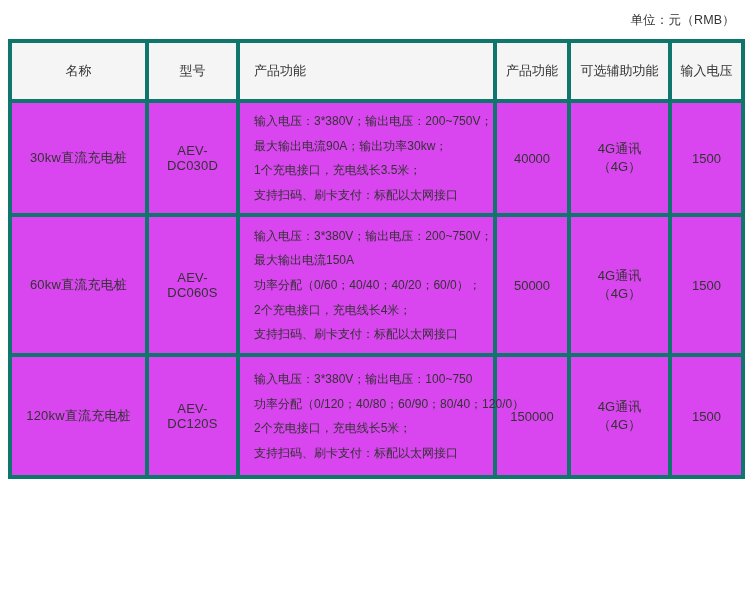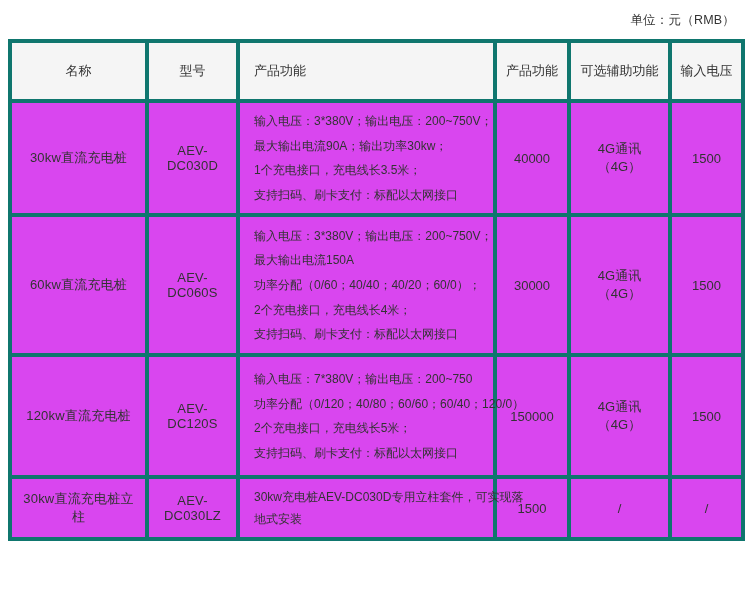--- a/index.html
+++ b/index.html
@@ -147,45 +147,34 @@
       <tr class="row-h2">
         <td class="name-cell">60kw直流充电桩</td>
         <td class="model-cell">AEV-DC060S</td>
         <td class="func-cell">
           <span class="fline">输入电压：3*380V；输出电压：200~750V；</span>
           <span class="fline">最大输出电流150A</span>
           <span class="fline">功率分配（0/60；40/40；40/20；60/0）；</span>
           <span class="fline">2个充电接口，充电线长4米；</span>
           <span class="fline">支持扫码、刷卡支付：标配以太网接口</span>
         </td>
-        <td class="price-cell">30000</td>
+        <td class="price-cell">50000</td>
         <td class="aux-cell">4G通讯（4G）</td>
         <td class="module-cell">1500</td>
       </tr>
       <tr class="row-h3">
         <td class="name-cell">120kw直流充电桩</td>
         <td class="model-cell">AEV-DC120S</td>
         <td class="func-cell">
-          <span class="fline">输入电压：7*380V；输出电压：200~750</span>
-          <span class="fline">功率分配（0/120；40/80；60/60；60/40；120/0）</span>
+          <span class="fline">输入电压：3*380V；输出电压：100~750</span>
+          <span class="fline">功率分配（0/120；40/80；60/90；80/40；120/0）</span>
           <span class="fline">2个充电接口，充电线长5米；</span>
           <span class="fline">支持扫码、刷卡支付：标配以太网接口</span>
         </td>
         <td class="price-cell">150000</td>
         <td class="aux-cell">4G通讯（4G）</td>
         <td class="module-cell">1500</td>
-      </tr>
-      <tr class="row-h4 last-row">
-        <td class="name-cell">30kw直流充电桩立柱</td>
-        <td class="model-cell">AEV-DC030LZ</td>
-        <td class="func-cell">
-          <span class="fline">30kw充电桩AEV-DC030D专用立柱套件，可实现落</span>
-          <span class="fline">地式安装</span>
-        </td>
-        <td class="price-cell">1500</td>
-        <td class="aux-cell">/</td>
-        <td class="module-cell">/</td>
       </tr>
     </tbody>
   </table>
 
 
 </div>
 
 </body></html>

